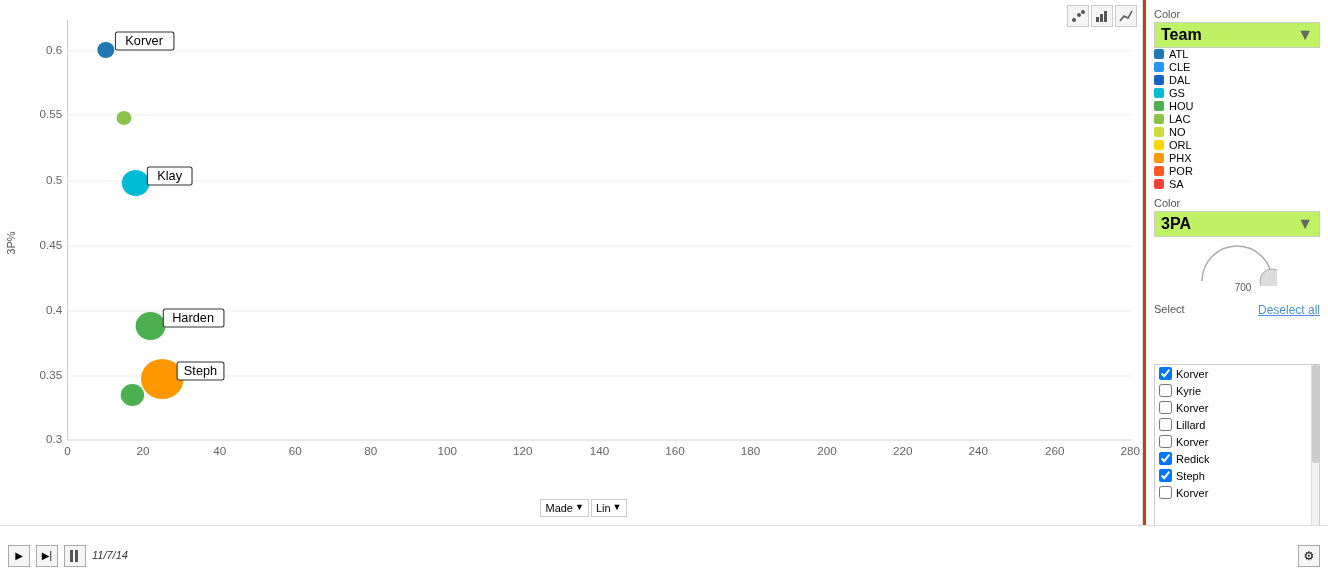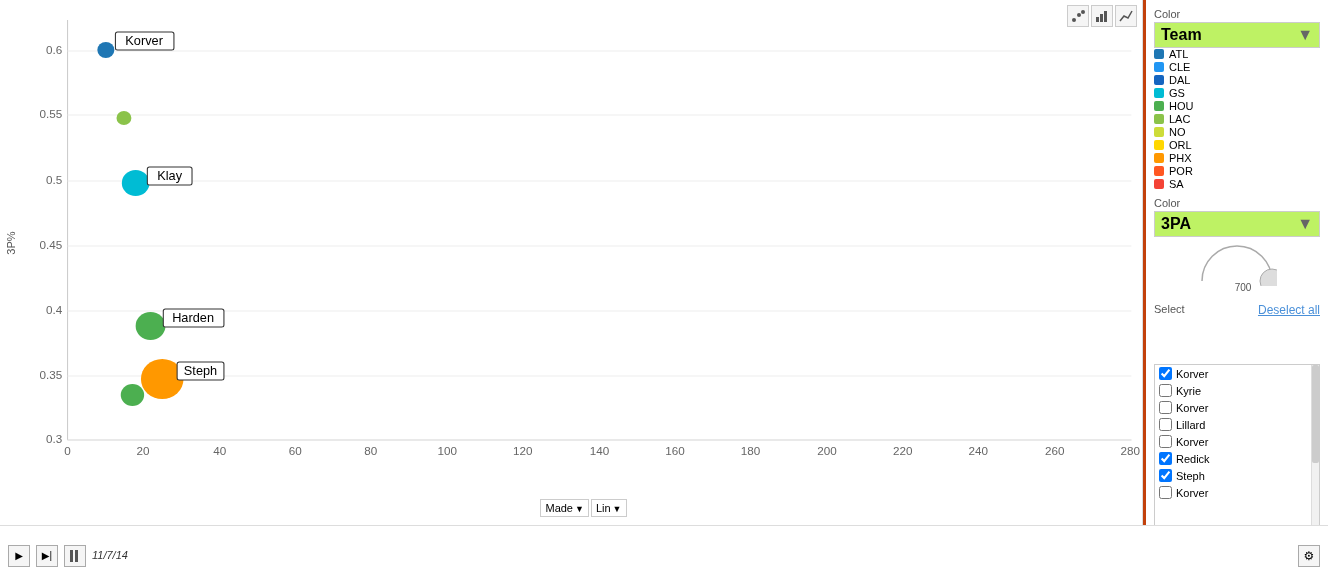--- a/index.html
+++ b/index.html
@@ -184,21 +184,21 @@
       font-size: 12px;
     }
 
     .axis-dropdown {
       border: 1px solid #ccc;
       background: #fff;
       padding: 2px 4px;
       font-size: 11px;
       cursor: pointer;
       display: flex;
-      align-items: flex-end;
+      align-items: flex-start;
       gap: 2px;
     }
 
     
     .select-list-wrapper::-webkit-scrollbar { width: 8px; }
     .select-list-wrapper::-webkit-scrollbar-track { background: #f1f1f1; }
     .select-list-wrapper::-webkit-scrollbar-thumb { background: #ccc; }
   </style>
 </head>
 <body>

